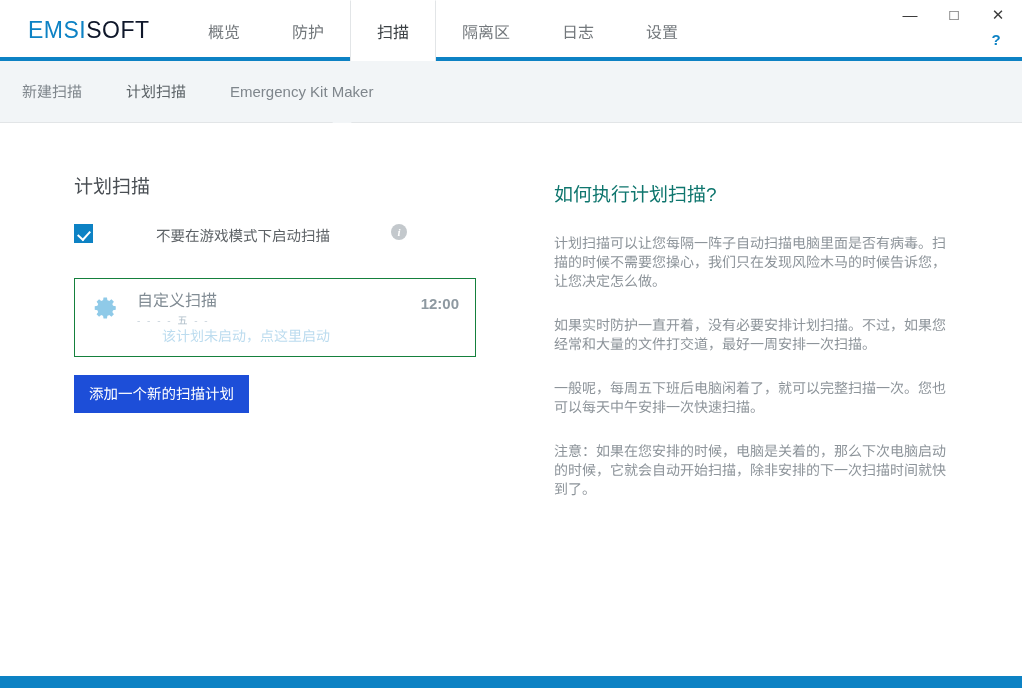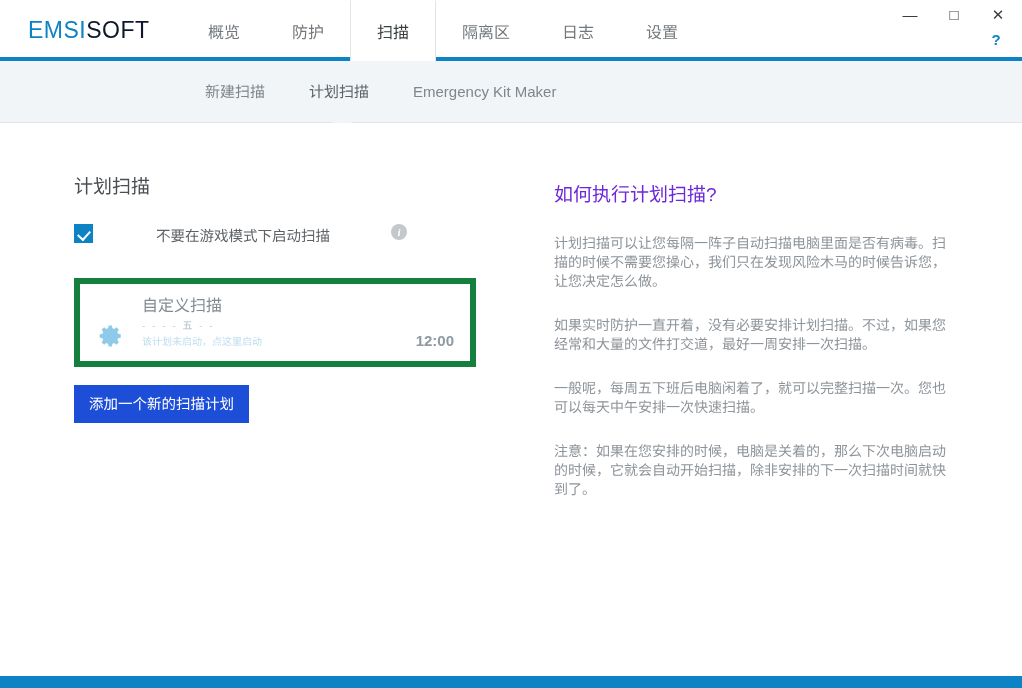--- a/index.html
+++ b/index.html
@@ -133,21 +133,20 @@
     position: relative;
     height: 62px;
     background: #f2f5f7;
     border-bottom: 1px solid #e2e5e7;
     flex: 0 0 auto;
   }
   .subnav {
     display: flex;
     align-items: center;
     height: 61px;
-    padding-left: 183px;
   }
   .subtab {
     font-size: 15px;
     color: #7f868c;
     padding: 0 22px;
     cursor: pointer;
     background: transparent;
     border: 0;
     font-family: inherit;
     white-space: nowrap;
@@ -246,24 +245,24 @@
     cursor: pointer;
     font-family: "Liberation Serif", serif;
     font-style: italic;
     flex: 0 0 auto;
   }
 
   
   .sched-card {
     width: 402px;
     min-height: 68px;
-    border: 6px solid #15803d;
-    background: #ffffff;
-    display: flex;
-    align-items: flex-end;
+    border: 1px solid #15803d;
+    background: #ffffff;
+    display: flex;
+    align-items: flex-start;
     padding: 12px 16px 12px 18px;
     cursor: pointer;
     margin-bottom: 18px;
   }
   .gear {
     width: 26px;
     height: 26px;
     flex: 0 0 auto;
     margin-top: 4px;
   }
@@ -280,25 +279,26 @@
   .sched-days {
     font-size: 10px;
     color: #ccd6de;
     letter-spacing: 2px;
     line-height: 14px;
     margin-top: 3px;
     white-space: nowrap;
   }
   .sched-days .on { color: #aebdc8; }
   .sched-status {
-    font-size: 10px;
+    font-size: 14px;
     color: #bcdcef;
     line-height: 15px;
     margin-top: 1px;
     cursor: pointer;
+    margin-left: 25px;
   }
   .sched-time {
     font-size: 15px;
     font-weight: bold;
     color: #8e99a1;
     flex: 0 0 auto;
     margin-top: 4px;
   }
 
   .addbtn {
@@ -308,21 +308,21 @@
     font-family: inherit;
     font-size: 14.5px;
     padding: 10px 15px;
     cursor: pointer;
     line-height: 18px;
   }
 
   
   .help-title {
     font-size: 19px;
-    color: #6d28d9;
+    color: #0f766e;
     font-weight: normal;
     margin-bottom: 28px;
   }
   .help-p {
     font-size: 14px;
     line-height: 19px;
     color: #8d949a;
     margin-bottom: 25px;
   }
 

